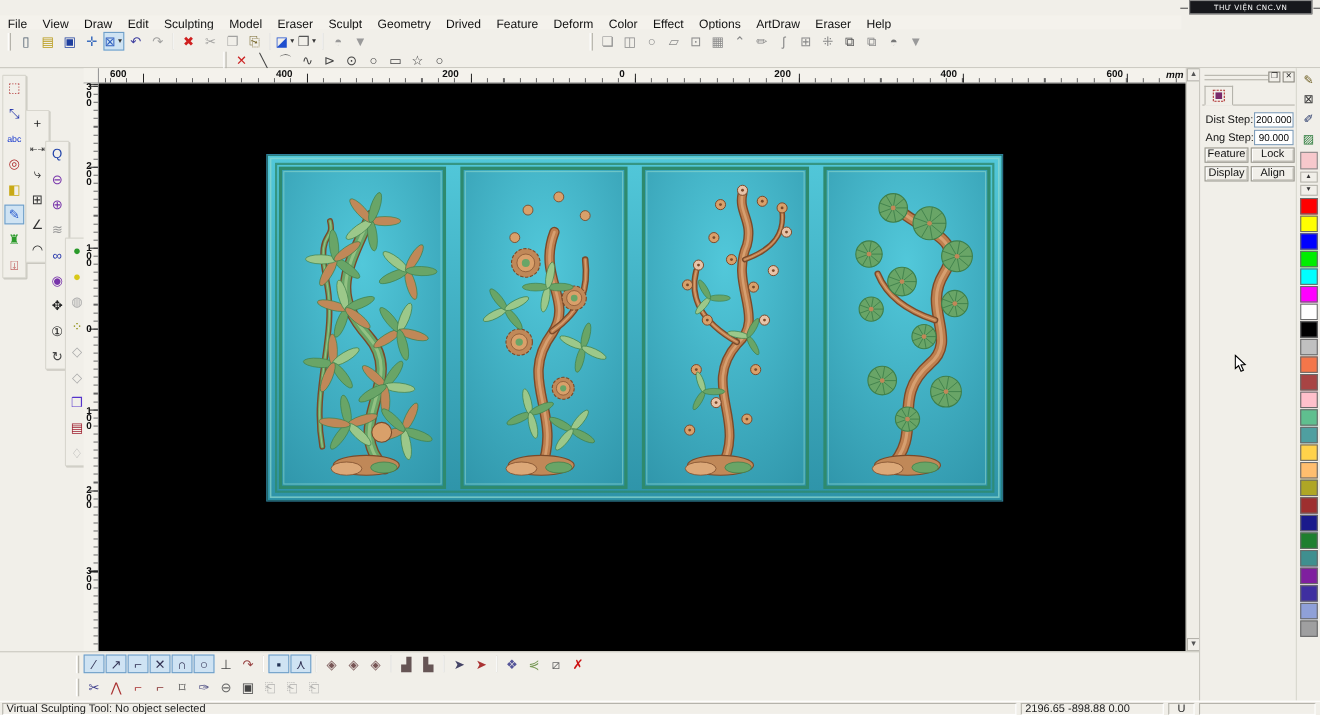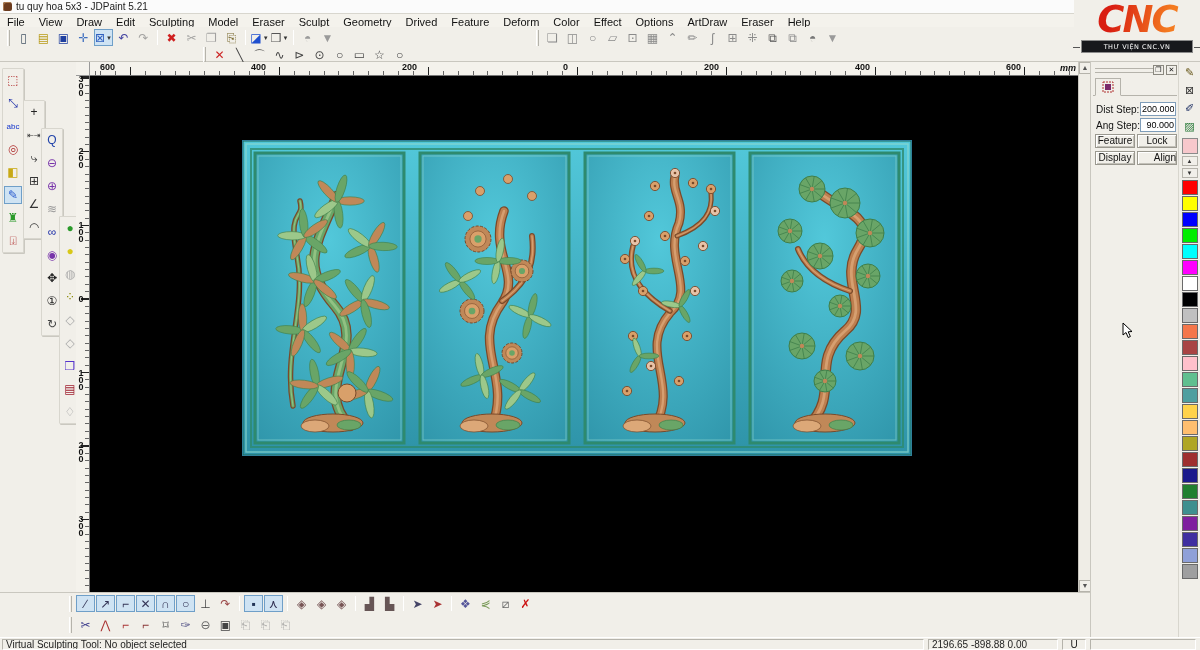--- a/index.html
+++ b/index.html
@@ -60,21 +60,21 @@
 
   
   #rpanel { left:1090px; top:62px; width:88px; height:575px; background:#f1efe9; border-left:1px solid #c9c7bf; font-size:10px; color:#111; }
   #rp-header { position:absolute; left:2px; top:2px; width:84px; height:12px; }
   #rp-grip { position:absolute; left:2px; top:4px; width:58px; height:5px; border-top:1px solid #b5b3ab; border-bottom:1px solid #b5b3ab; }
   .rp-hbtn { position:absolute; top:1px; width:11px; height:10px; border:1px solid #8a887f; background:#f1efe9; font-size:7px; line-height:8px; text-align:center; color:#222; }
   #rp-tab { position:absolute; left:4px; top:16px; width:26px; height:18px; border:1px solid #b5b3ab; border-bottom:1px solid #f1efe9; background:#f1efe9; display:flex; align-items:center; justify-content:center; z-index:2; }
   #rp-tabline { position:absolute; left:2px; top:33px; width:84px; height:1px; background:#b5b3ab; }
   .rp-field { position:absolute; left:5px; width:80px; height:14px; }
   .rp-field label { position:absolute; left:0; top:2px; }
-  .rp-field input { position:absolute; right:0; top:0; width:36px; height:14px; border:1px solid #7f9db9; font-size:9px; padding:0 1px; text-align:right; background:#fff; font-family:"Liberation Sans",sans-serif; }
+  .rp-field input { position:absolute; right:0; top:0; width:36px; height:14px; border:1px solid #7f9db9; font-size:9px; padding:0 1px; text-align:center; background:#fff; font-family:"Liberation Sans",sans-serif; }
   .rp-btn { position:absolute; width:40px; height:14px; background:#f1efe9; border:1px solid #9a988f; box-shadow:inset 1px 1px 0 #fff, inset -1px -1px 0 #c2c0b8; font-size:10px; color:#111; text-align:center; line-height:12px; }
 
   
   #cursor { left:1122px; top:322px; width:12px; height:18px; z-index:70; }
 
   
   #palette { left:1178px; top:62px; width:22px; height:575px; background:#f1efe9; border-left:1px solid #d8d6ce; display:flex; flex-direction:column; align-items:center; padding-top:2px; }
   .pal-tool { width:17px; height:17px; display:flex; align-items:center; justify-content:center; font-size:11px; border:1px solid transparent; margin-bottom:1px; }
   #pal-current { width:16px; height:16px; border:1px solid #8a8a8a; margin:2px 0; }
   .pal-arrow { width:16px; height:10px; background:#f1efe9; border:1px solid #b5b3ab; font-size:6px; color:#333; text-align:center; line-height:9px; margin-bottom:2px; }
@@ -86,29 +86,20 @@
 
   
   #statusbar { left:0; top:637px; width:1200px; height:13px; background:#f1efe9; border-top:1px solid #fff; font-size:10px; color:#222; }
   .sb-seg { position:absolute; top:1px; height:11px; border:1px solid; border-color:#b5b3ab #fff #fff #b5b3ab; padding:0 3px; line-height:9px; white-space:nowrap; overflow:hidden; }
 </style>
 </head>
 <body>
 
 <div id="app">
 
-  <div id="titlebar" class="abs">
-    <span id="app-icon"></span>
-    <span>tu quy hoa 5x3 - JDPaint 5.21</span>
-    <span id="win-controls">
-      <span>–</span>
-      <span>❐</span>
-      <span>✕</span>
-    </span>
-  </div>
 
   <div id="menubar" class="abs">
       <span class="menu-item">File</span>
       <span class="menu-item">View</span>
       <span class="menu-item">Draw</span>
       <span class="menu-item">Edit</span>
       <span class="menu-item">Sculpting</span>
       <span class="menu-item">Model</span>
       <span class="menu-item">Eraser</span>
       <span class="menu-item">Sculpt</span>
@@ -256,21 +247,20 @@
         <span class="tbtn">
           <span style="color: rgb(68, 68, 68);">☆</span>
         </span>
         <span class="tbtn">
           <span style="color: rgb(68, 68, 68);">○</span>
         </span>
       </div>
   </div>
 
   <div id="logo" class="abs">
-    <div id="logo-text">CNC</div>
     <div id="logo-sub">THƯ VIỆN CNC.VN</div>
   </div>
 
   <div class="lcol" style="left:2px; top:68px;" id="lcol1">
       <span class="ltool" style="color: rgb(176, 48, 48);">⬚</span>
       <span class="ltool" style="color: rgb(34, 51, 170);">⤡</span>
       <span class="ltool" style="color: rgb(17, 51, 204); font-size: 8px;">abc</span>
       <span class="ltool" style="color: rgb(176, 48, 48);">◎</span>
       <span class="ltool" style="color: rgb(200, 169, 21);">◧</span>
       <span class="ltool active" style="color: rgb(34, 85, 204);">✎</span>
@@ -668,21 +658,21 @@
       <label>Dist Step:</label>
       <input value="200.000" style="">
     </div>
     <div class="rp-field" style="top:56px;">
       <label>Ang Step:</label>
       <input value="90.000" style="">
     </div>
     <div class="rp-btn" style="left:4px; top:72px;">Feature</div>
     <div class="rp-btn" style="left:46px; top:72px;">Lock</div>
     <div class="rp-btn" style="left:4px; top:89px;text-align:center;">Display</div>
-    <div class="rp-btn" style="left:46px; top:89px;text-align:right;">Align</div>
+    <div class="rp-btn" style="left:46px; top:89px;">Align</div>
   </div>
 
   <svg id="cursor" class="abs" viewBox="0 0 12 18" width="12" height="18">
     <polygon points="1,1 1,13 4,10.5 6.2,15.5 8.4,14.5 6.2,9.8 10,9.5" fill="#fff" stroke="#000" stroke-width="1"></polygon>
   </svg>
 
   <div id="palette" class="abs">
       <span class="pal-tool" style="color: rgb(107, 91, 31);">✎</span>
       <span class="pal-tool" style="color: rgb(51, 51, 51);">⊠</span>
       <span class="pal-tool" style="color: rgb(34, 51, 102);">✐</span>

